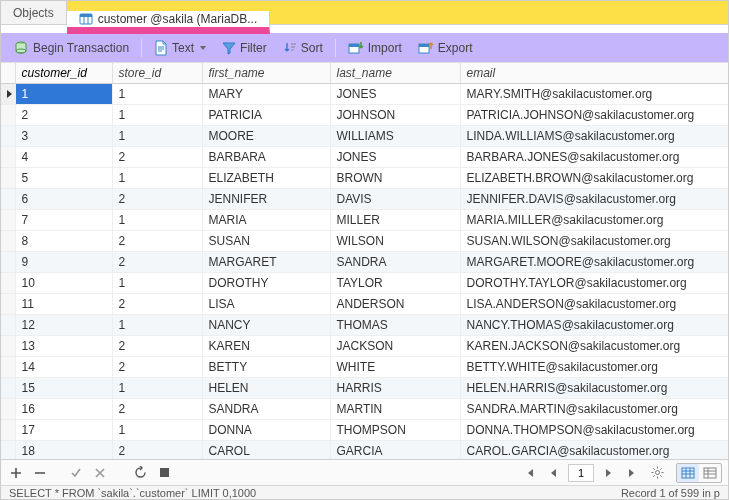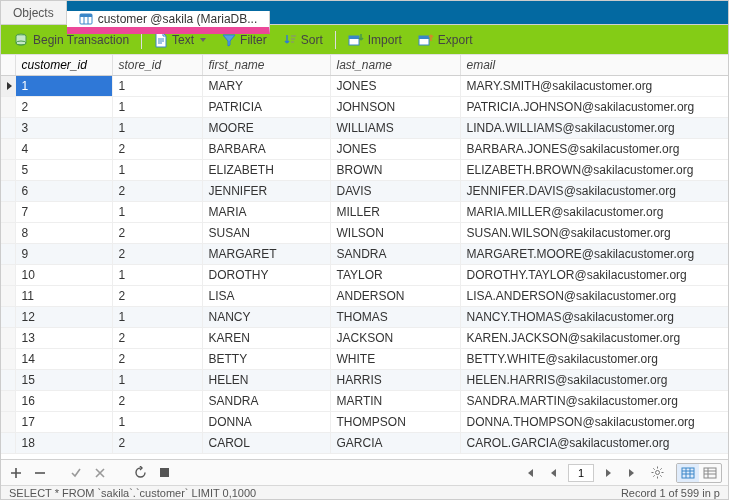--- a/index.html
+++ b/index.html
@@ -12,21 +12,21 @@
     height: 500px;
     overflow: hidden;
     display: flex;
     flex-direction: column;
     border: 1px solid #ccc;
   }
   
   .tabbar {
     display: flex;
     height: 24px;
-    background: #0369a1;
+    background: #fde047;
     border-bottom: 1px solid #d0d0d0;
   }
   .tab {
     display: flex;
     align-items: center;
     padding: 0 12px;
     height: 23px;
     border-right: 1px solid #d0d0d0;
     font-size: 12px;
     color: #555;
@@ -40,23 +40,24 @@
     top: 10px;
     color: #333;
   }
   .tab .icon { margin-right: 5px; display: inline-flex; }
   
   .toolbar {
     display: flex;
     align-items: center;
     height: 30px;
     padding: 0 6px;
-    background: #84cc16;
+    background: #c4b5fd;
     border-bottom: 1px solid #e0e0e0;
     gap: 4px;
+    margin-top: 8px;
   }
   .tbtn {
     display: flex;
     align-items: center;
     padding: 3px 6px;
     border-radius: 3px;
     cursor: pointer;
     color: #444;
     gap: 4px;
   }

